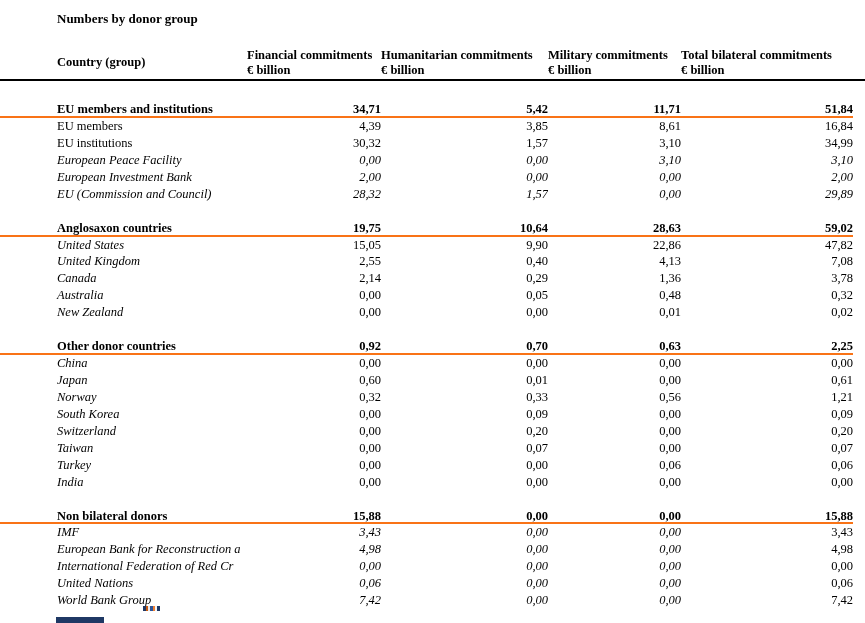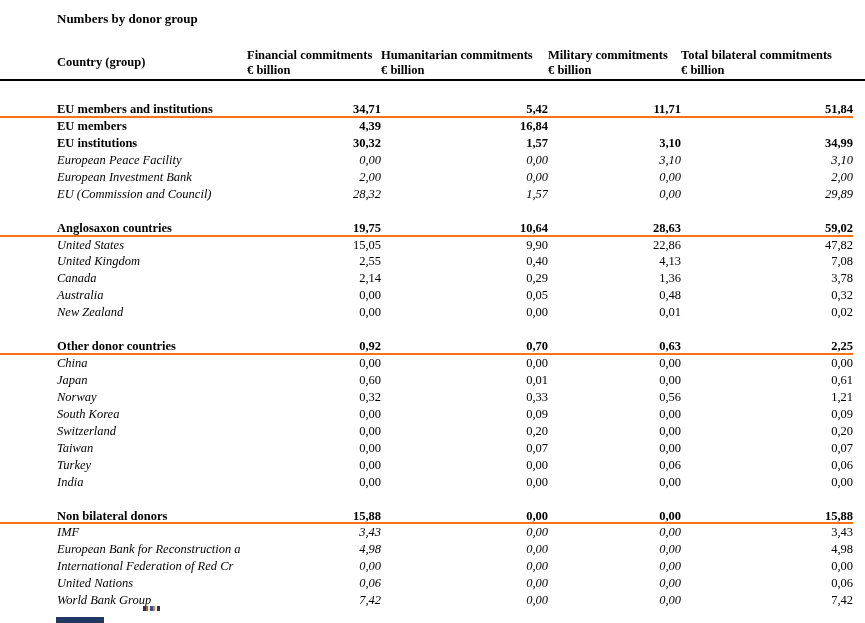--- a/index.html
+++ b/index.html
@@ -30,21 +30,21 @@
   .hcell.country{
     text-align:left;padding-left:57px;
   }
   
   .tbody{position:absolute;left:0;top:101px;width:865px;}
   .row{
     display:grid;grid-template-columns:247px 134px 167px 133px 172px;
     width:853px;height:16.95px;line-height:16.6px;box-sizing:border-box;
   }
   .row.group{font-weight:bold;border-bottom:2px solid #f97316;}
-  .row.bold{font-weight:bold;}
+  .row.bold{font-weight:normal;}
   .row.italic .cell{font-style:italic;}
   .row.italic-plain .label{font-style:italic;}
   .row.italic-mixed .label,
   .row.italic-mixed .n0,
   .row.italic-mixed .n1,
   .row.italic-mixed .n2{font-style:italic;}
   .cell{overflow:hidden;white-space:nowrap;}
   .cell.label{padding-left:57px;}
   .cell.num{text-align:right;}
   
@@ -90,20 +90,22 @@
     <div class="row group">
       <span class="cell label">EU members and institutions</span>
       <span class="cell num n0">34,71</span>
       <span class="cell num n1">5,42</span>
       <span class="cell num n2">11,71</span>
       <span class="cell num n3">51,84</span>
     </div>
     <div class="row bold">
       <span class="cell label">EU members</span>
       <span class="cell num n0">4,39</span>
+      <span class="cell num n1">3,85</span>
+      <span class="cell num n2">8,61</span>
       <span class="cell num n3">16,84</span>
     </div>
     <div class="row bold">
       <span class="cell label">EU institutions</span>
       <span class="cell num n0">30,32</span>
       <span class="cell num n1">1,57</span>
       <span class="cell num n2">3,10</span>
       <span class="cell num n3">34,99</span>
     </div>
     <div class="row italic">

